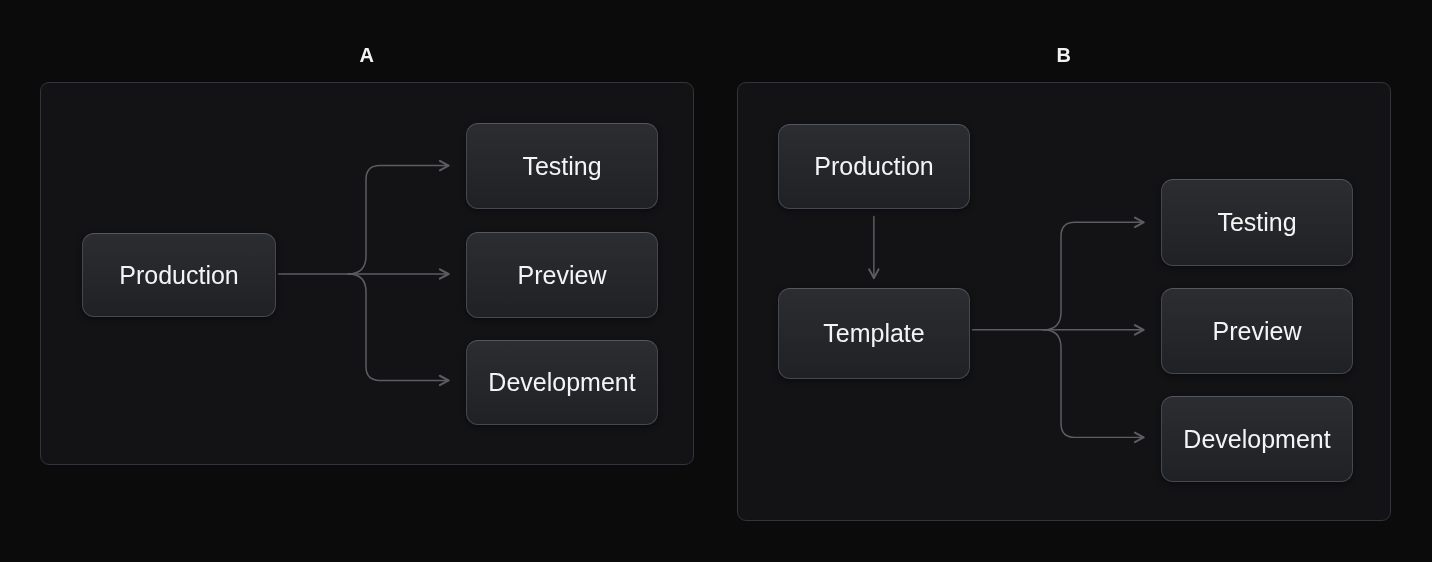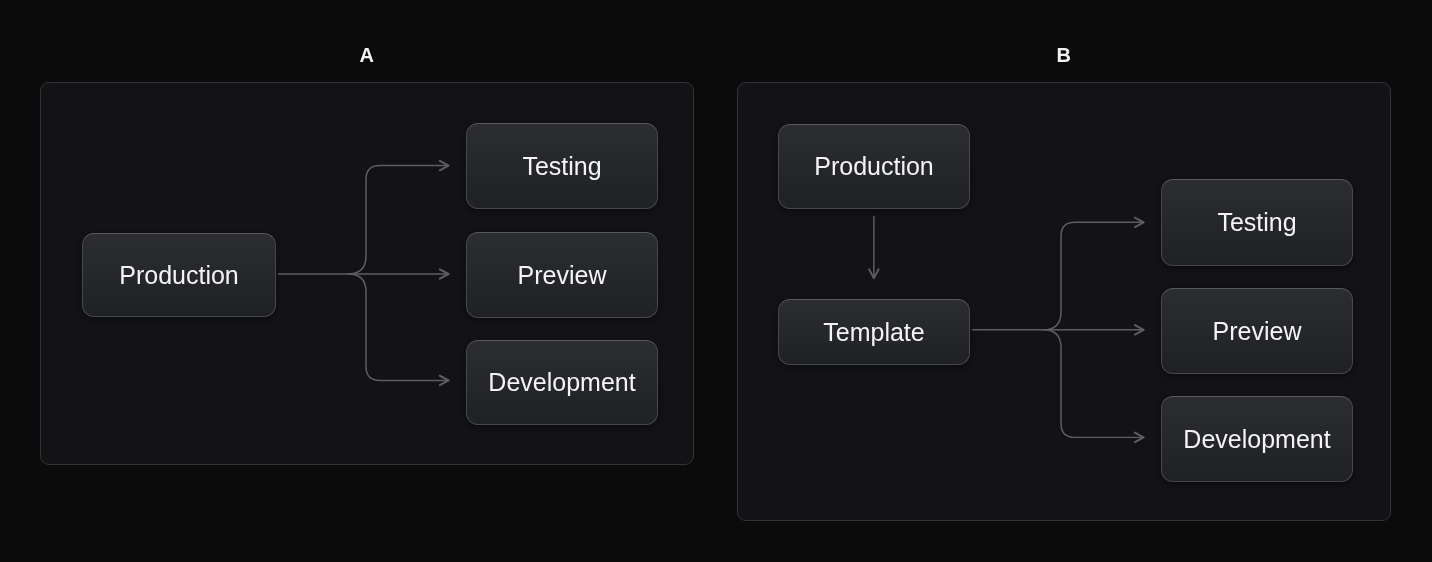--- a/index.html
+++ b/index.html
@@ -58,21 +58,21 @@
     box-shadow: 0 2px 6px rgba(0,0,0,0.45);
     white-space: nowrap;
   }
   
   #a-production  { left: 41px;  top: 150px; width: 194px; height: 84px; }
   #a-testing     { left: 425px; top: 40px;  width: 192px; height: 86px; }
   #a-preview     { left: 425px; top: 149px; width: 192px; height: 86px; }
   #a-development { left: 425px; top: 257px; width: 192px; height: 85px; }
   
   #b-production  { left: 40px;  top: 41px;  width: 192px; height: 85px; }
-  #b-template    { left: 40px;  top: 216px; width: 192px; height: 66px; }
+  #b-template    { left: 40px;  top: 205px; width: 192px; height: 91px; }
   #b-testing     { left: 423px; top: 96px;  width: 192px; height: 87px; }
   #b-preview     { left: 423px; top: 205px; width: 192px; height: 86px; }
   #b-development { left: 423px; top: 313px; width: 192px; height: 86px; }
   .edge {
     fill: none;
     stroke: #5d5d62;
     stroke-width: 1.5;
     stroke-linecap: round;
   }
 </style>

